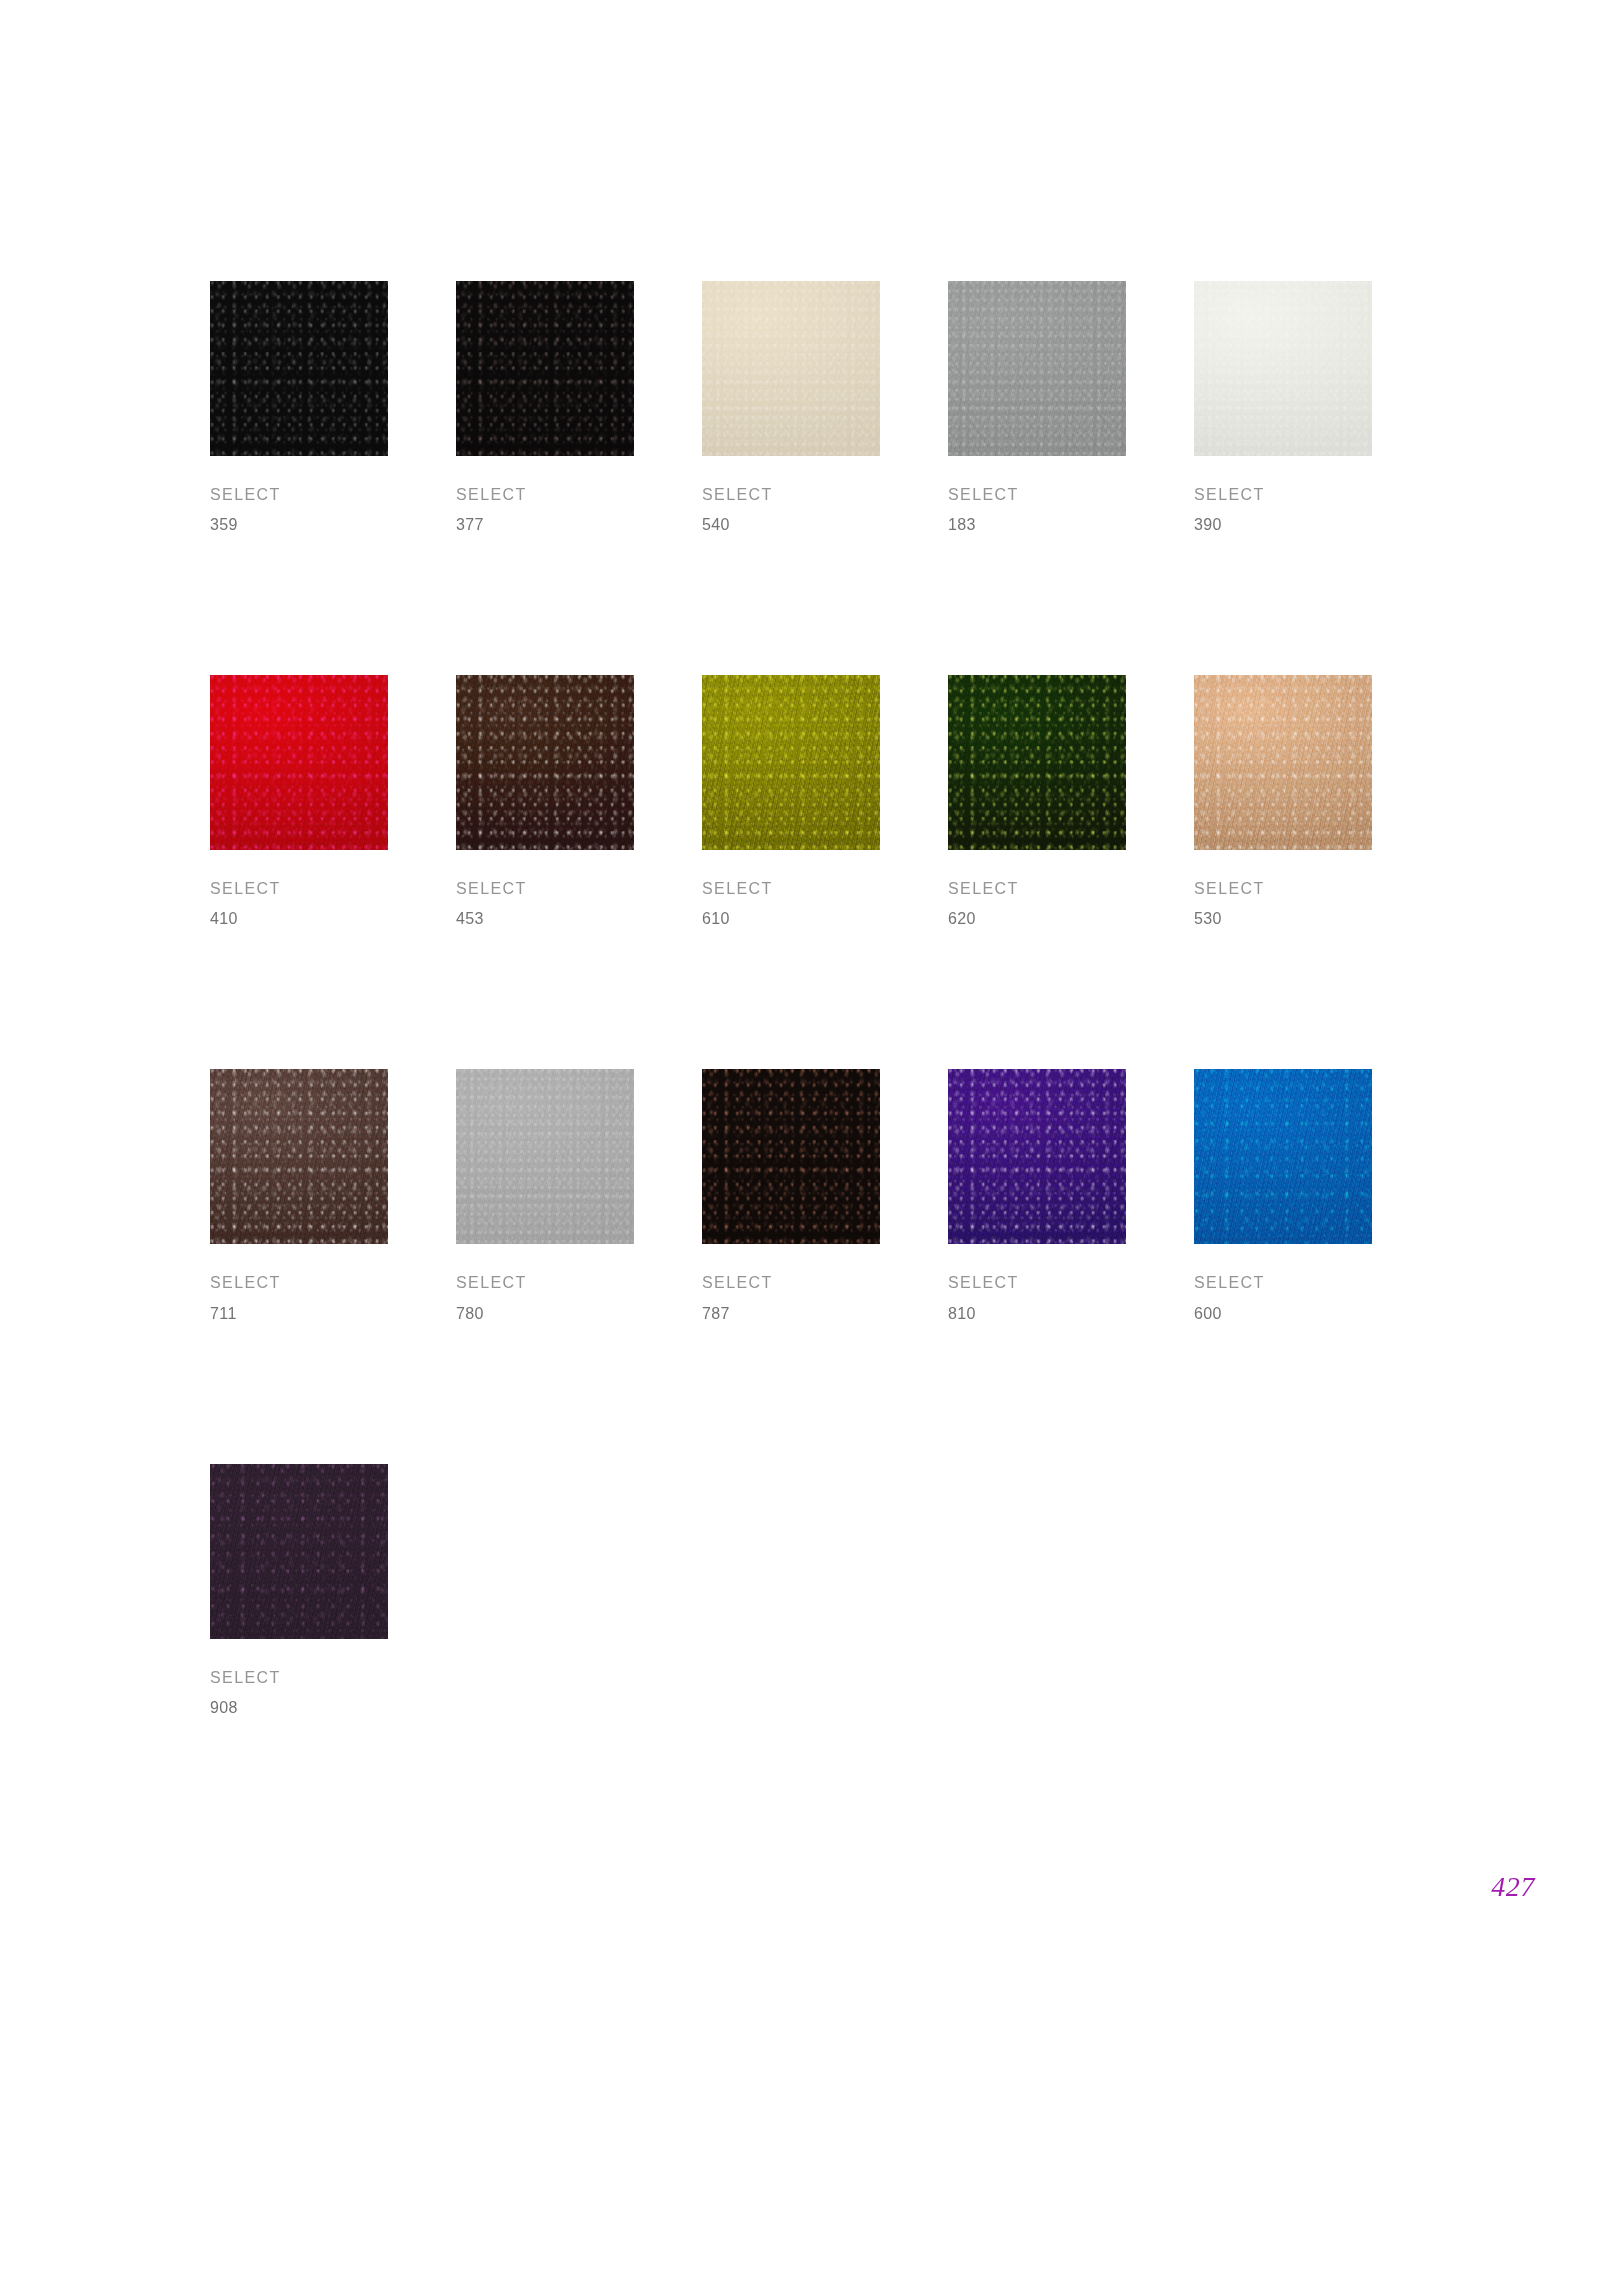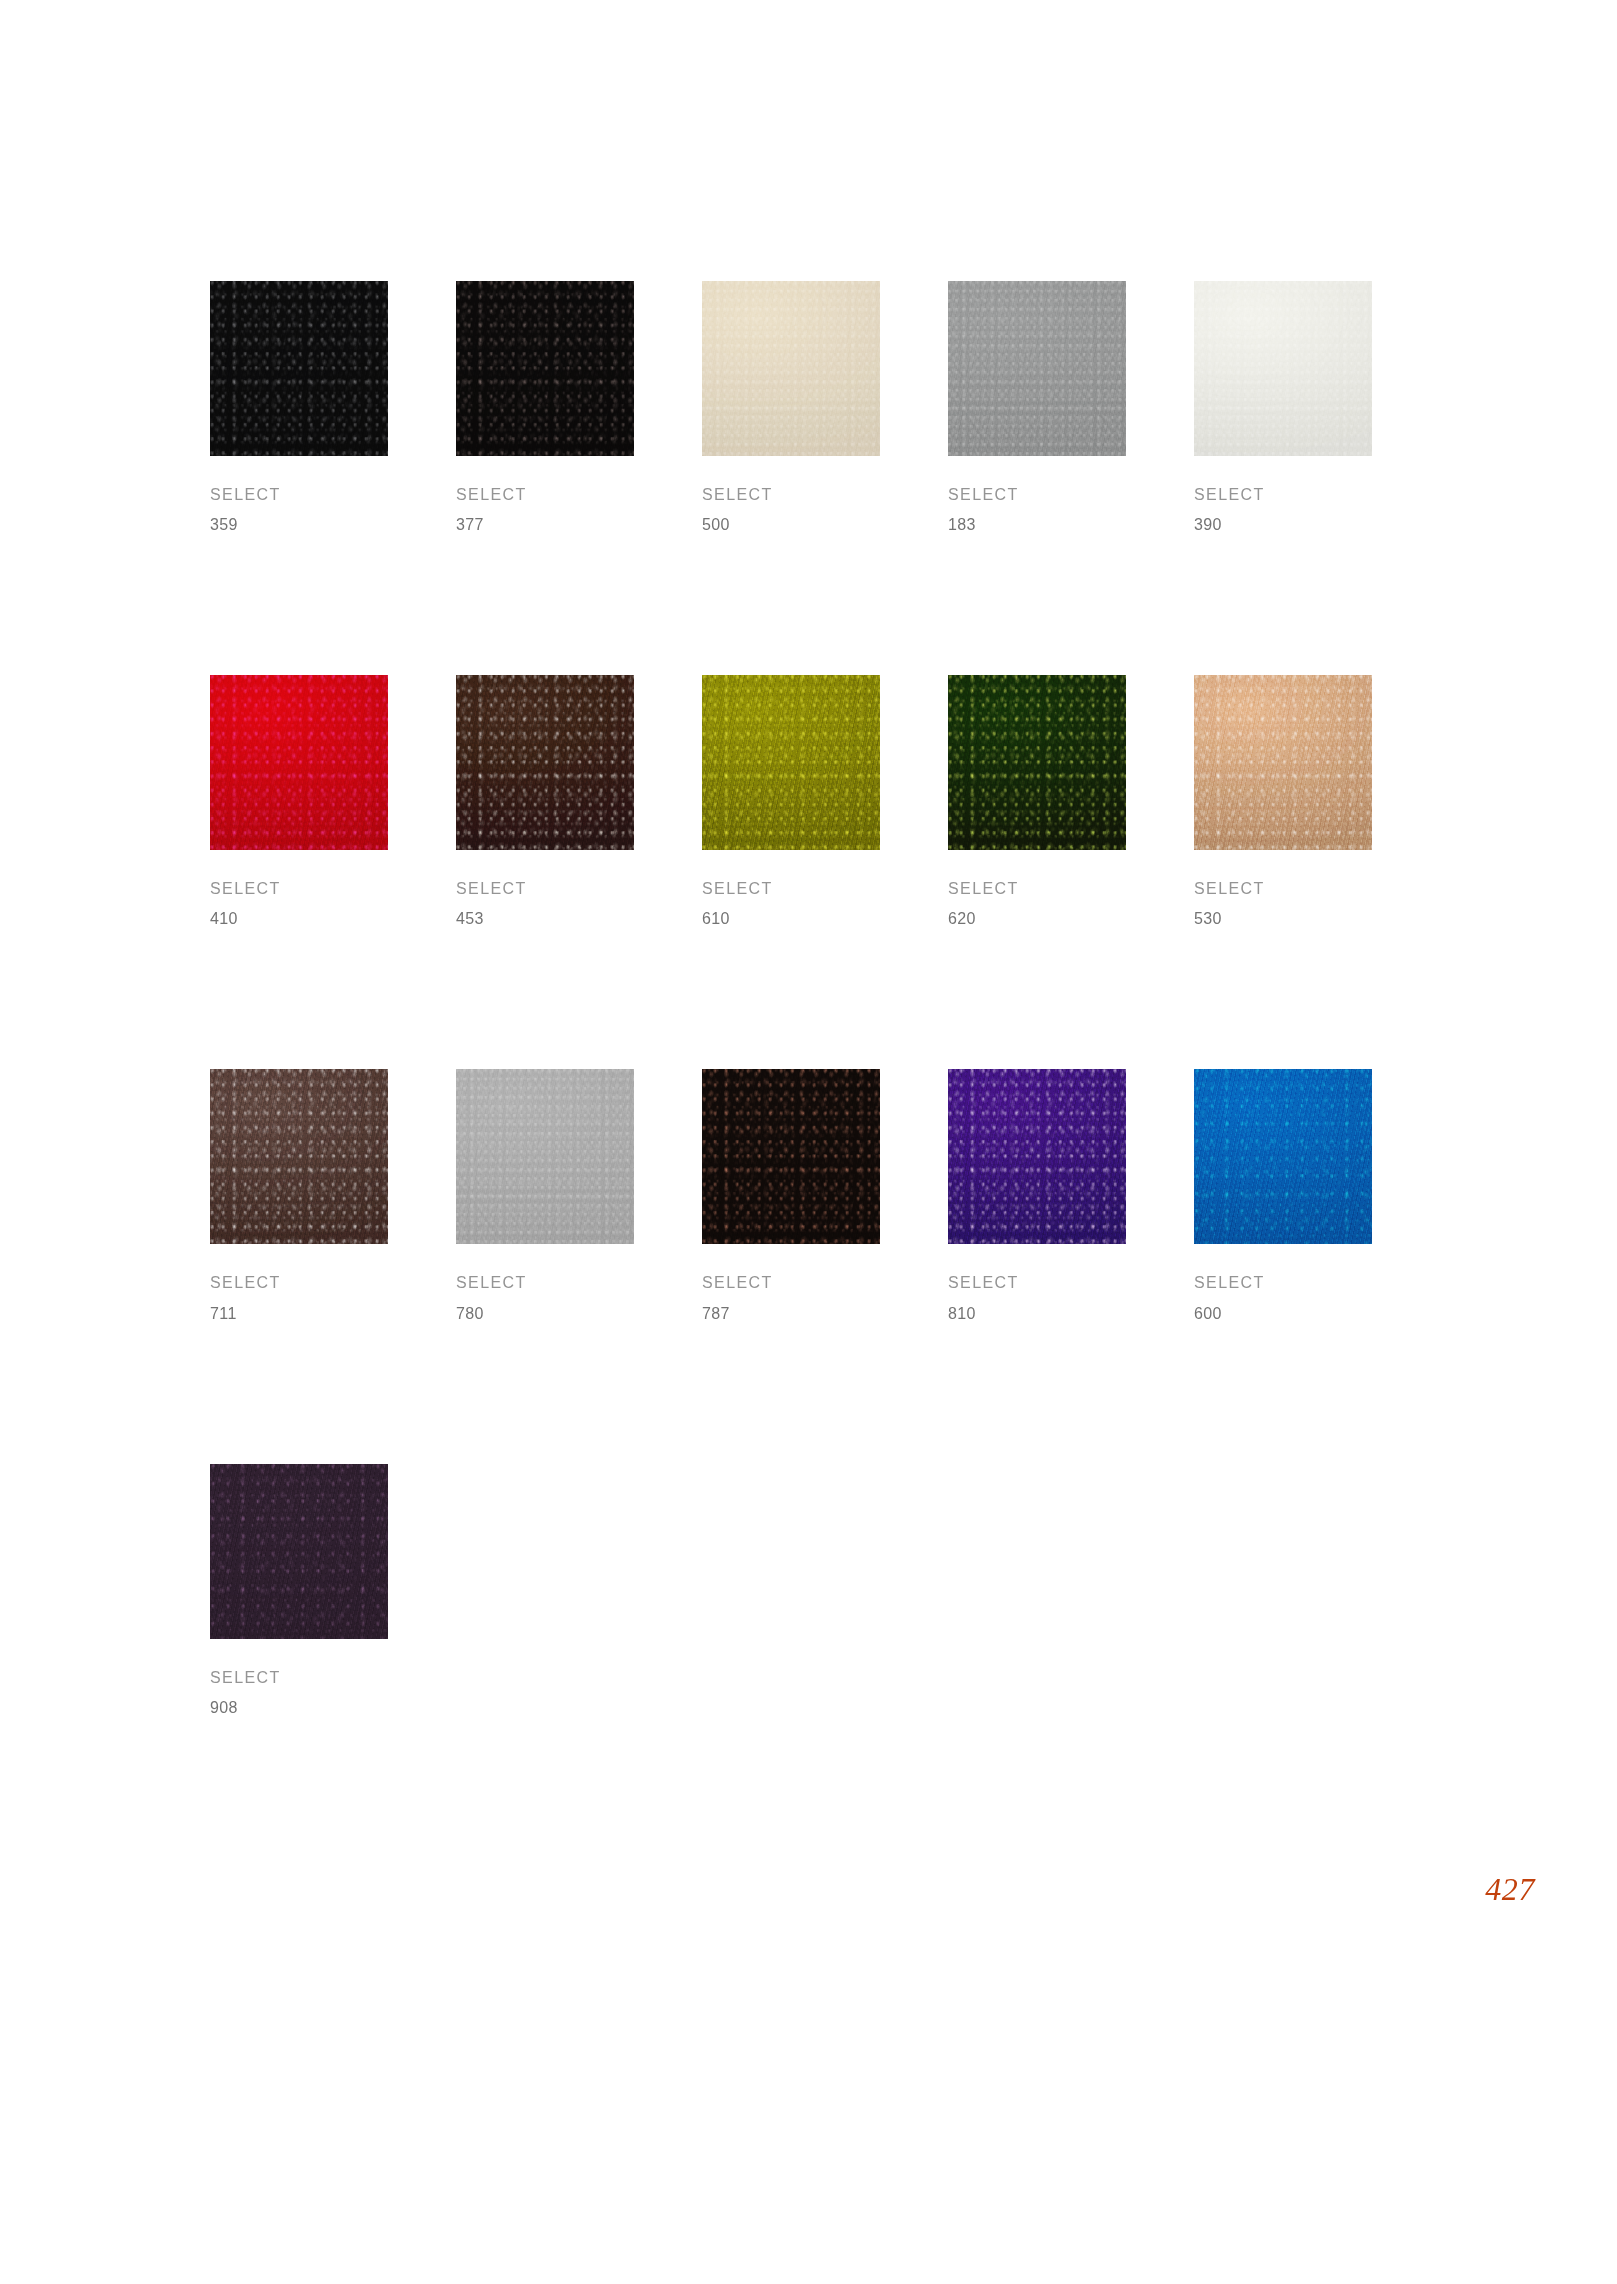--- a/index.html
+++ b/index.html
@@ -123,22 +123,22 @@
     font-weight: 400;
   }
 
   
   .page-number {
     position: absolute;
     right: 83px;
     top: 1873px;
     font-family: "Liberation Serif", serif;
     font-style: italic;
-    font-size: 32px;
-    color: #c2410c;
+    font-size: 28px;
+    color: #a21caf;
     letter-spacing: 0.6px;
     line-height: 1;
   }
 </style>
 </head>
 <body>
 
 <div class="page">
 
   <div class="swatch-grid">
@@ -160,21 +160,21 @@
         <div class="swatch-label">SELECT</div>
         <div class="swatch-code">377</div>
       </div>
       <div class="swatch-cell">
         <div class="swatch-chip" data-texture="smooth" style="background-color: rgb(240, 231, 212);">
           <span class="grain shade"></span>
           <span class="grain pebble"></span>
           <span class="grain fibre"></span>
         </div>
         <div class="swatch-label">SELECT</div>
-        <div class="swatch-code">500</div>
+        <div class="swatch-code">540</div>
       </div>
       <div class="swatch-cell">
         <div class="swatch-chip" data-texture="smooth" style="background-color: rgb(176, 177, 177);">
           <span class="grain shade"></span>
           <span class="grain pebble"></span>
           <span class="grain fibre"></span>
         </div>
         <div class="swatch-label">SELECT</div>
         <div class="swatch-code">183</div>
       </div>

